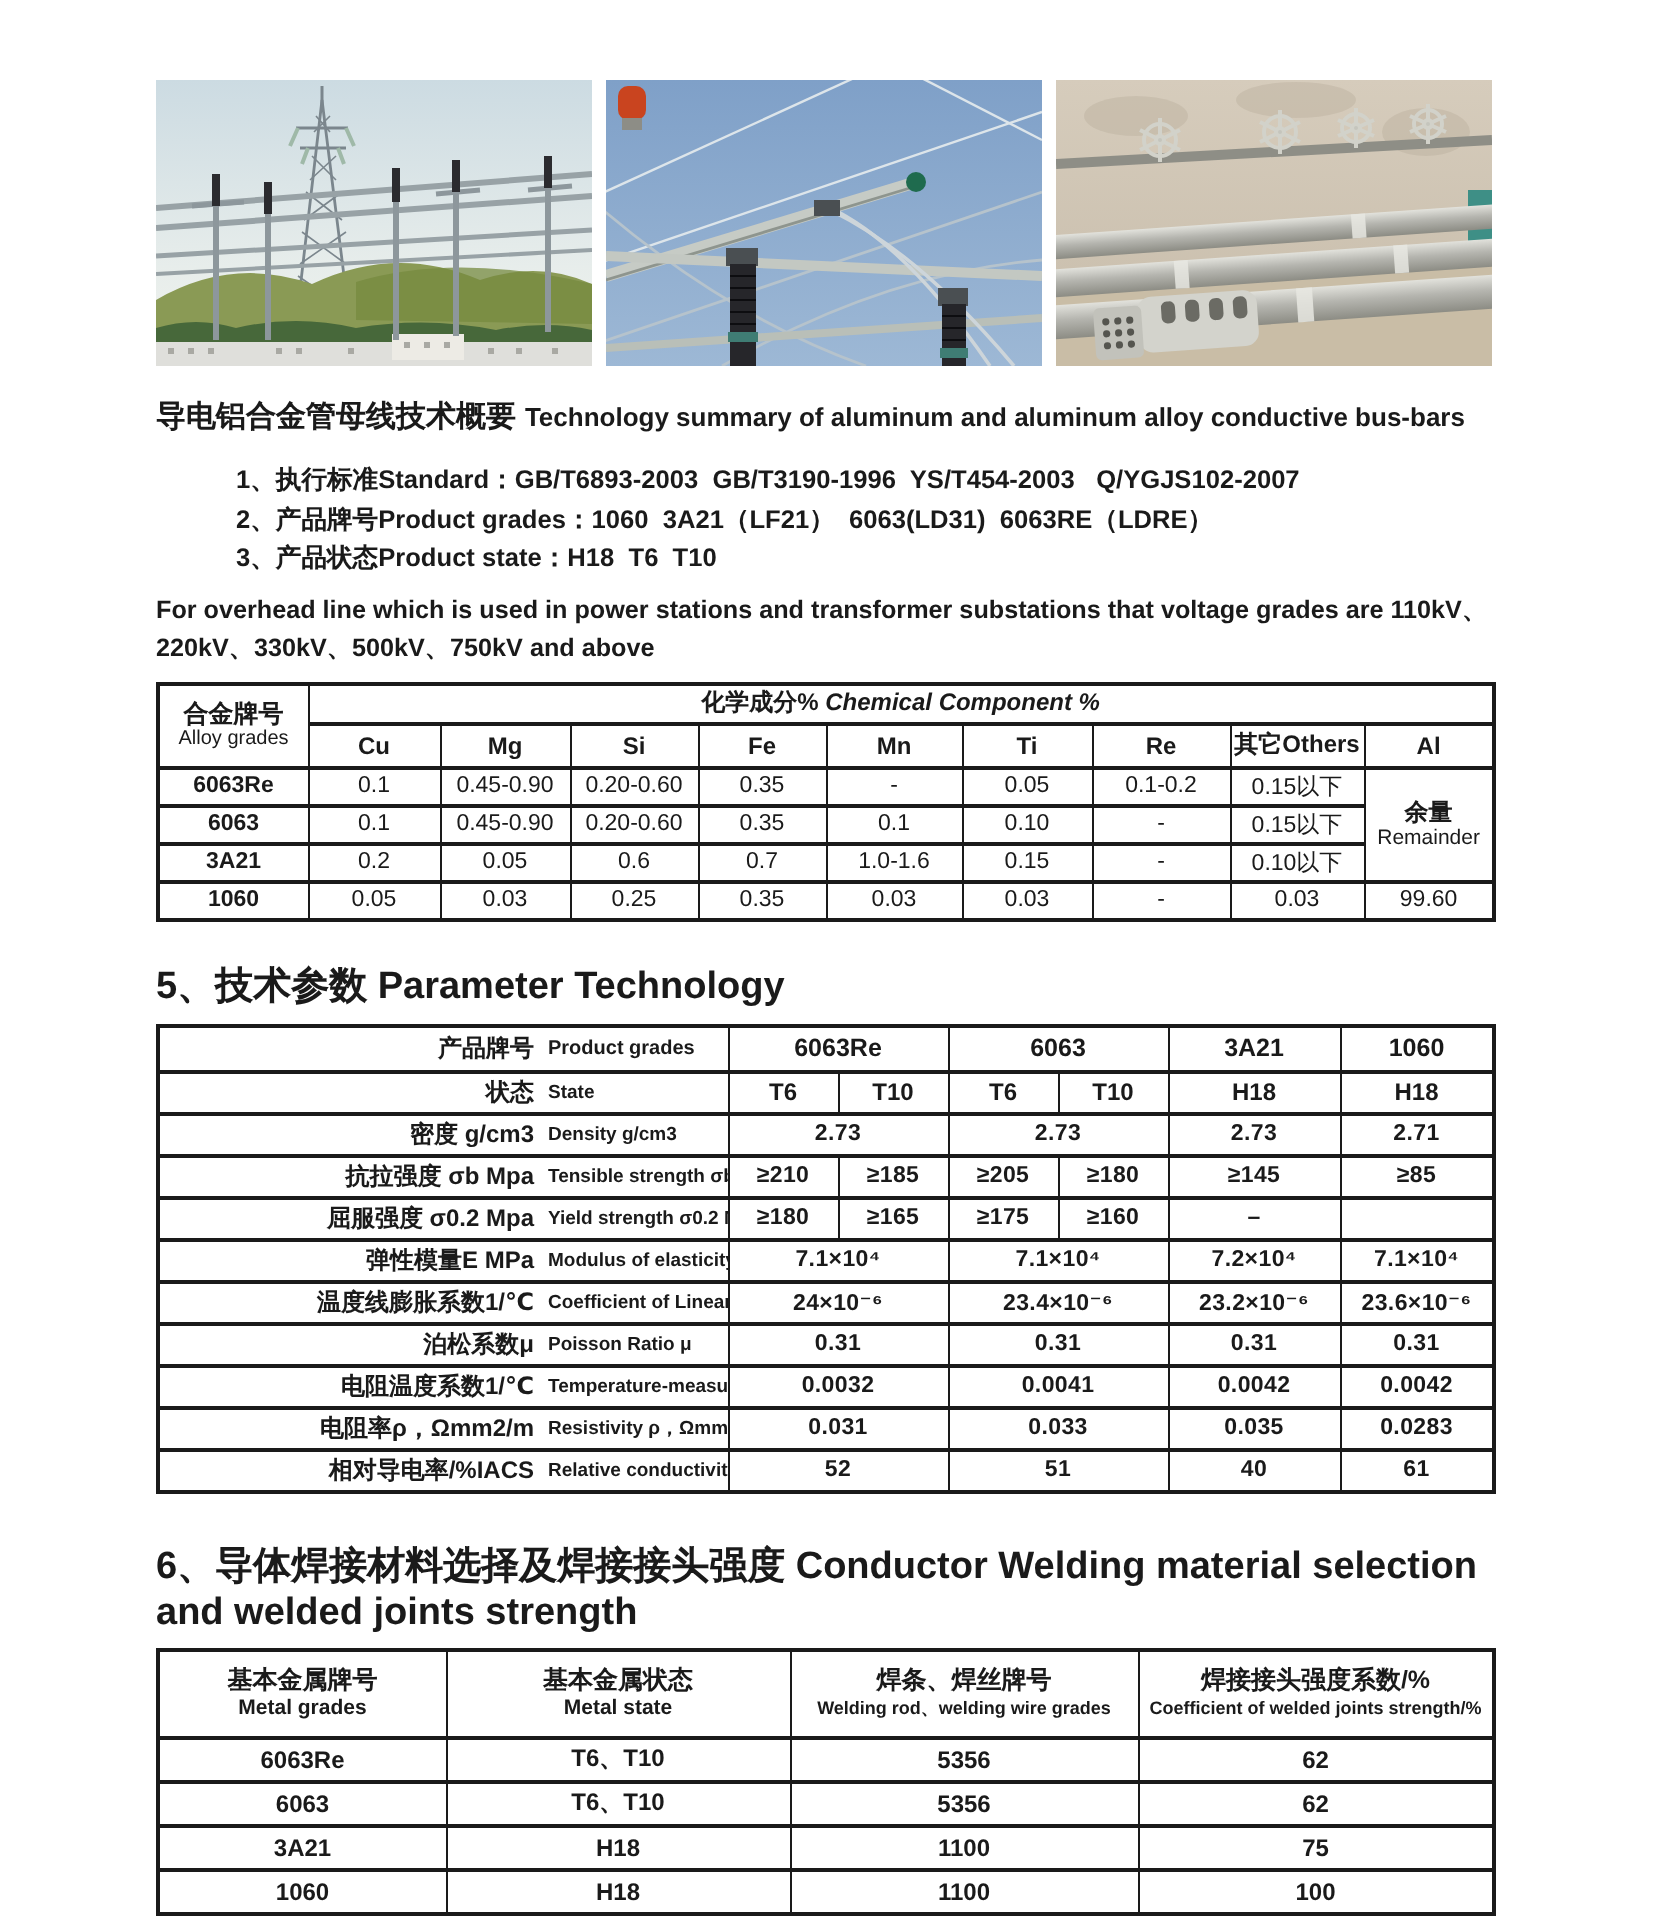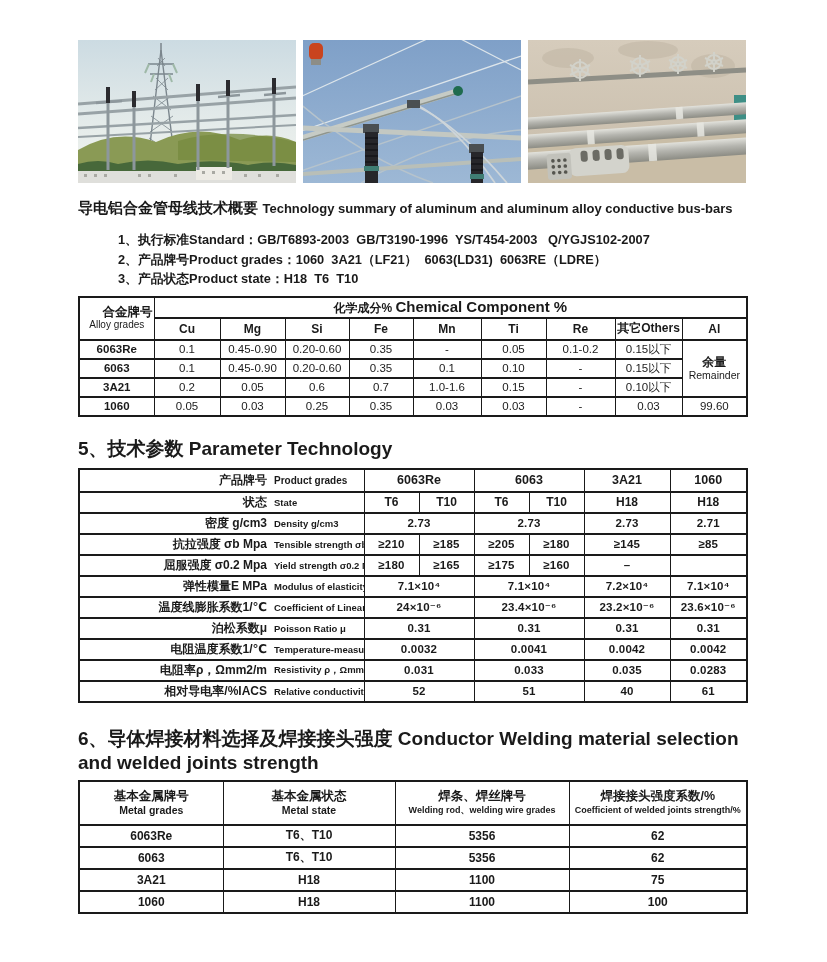--- a/index.html
+++ b/index.html
@@ -30,21 +30,21 @@
   table{border-collapse:collapse;table-layout:fixed;width:668px;border:2px solid #1a1a1a;}
   td{border-top:2px solid #1a1a1a;border-bottom:2px solid #1a1a1a;
      border-left:1px solid #1a1a1a;border-right:1px solid #1a1a1a;
      text-align:center;vertical-align:middle;padding:0 1px;overflow:hidden;}
 
   
   .chem{margin-top:7px;}
   .chem td{font-size:11.5px;height:17px;}
   .chem .h1 td{height:18px;font-weight:bold;font-size:12px;}
   .chem .h2 td{height:20px;font-weight:bold;font-size:12px;}
-  .chem .alloy .l1{font-weight:bold;font-size:12.5px;line-height:13px;text-align:right;}
+  .chem .alloy .l1{font-weight:bold;font-size:12.5px;line-height:13px;}
   .chem .alloy .l2{font-size:10px;font-weight:normal;line-height:11px;}
   .chem .grade{font-weight:bold;}
   .chem .al-span .l1{font-weight:bold;font-size:12px;line-height:14px;}
   .chem .al-span .l2{font-size:10.5px;font-weight:normal;line-height:12px;}
 
   
   .param{margin-top:6px;}
   .param td{height:19px;font-size:11.5px;}
   .param .plabel{text-align:left;}
   .param .plabel .wrap{display:flex;align-items:center;}
@@ -270,20 +270,21 @@
     <span class="zh">导电铝合金管母线技术概要</span>
     <span class="en">Technology summary of aluminum and aluminum alloy conductive bus-bars</span>
   </div>
 
   <div class="items">
     <div class="item">1、执行标准Standard：GB/T6893-2003  GB/T3190-1996  YS/T454-2003   Q/YGJS102-2007</div>
     <div class="item">2、产品牌号Product grades：1060  3A21（LF21）  6063(LD31)  6063RE（LDRE）</div>
     <div class="item">3、产品状态Product state：H18  T6  T10</div>
   </div>
 
+  <div class="para">For overhead line which is used in power stations and transformer substations that voltage grades are 110kV、220kV、330kV、500kV、750kV and above</div>
 
   <table class="chem">
     <colgroup>
       <col style="width:75px">
         <col style="width:66px">
         <col style="width:65px">
         <col style="width:64px">
         <col style="width:64px">
       <col style="width:68px">
         <col style="width:65px">
@@ -292,21 +293,21 @@
         <col style="width:65px">
     </colgroup>
     <tbody>
         <tr class="h1">
       <td rowspan="2" class="alloy">
         <div class="l1">合金牌号</div>
         <div class="l2">Alloy grades</div>
       </td>
       <td colspan="9">
         <span>化学成分%</span>
-        <span style="font-size:15px;">Chemical Component %</span>
+        <span style="font-size:12px;font-style:italic;">Chemical Component %</span>
       </td>
     </tr>
     <tr class="h2">
       <td>Cu</td>
       <td>Mg</td>
       <td>Si</td>
       <td>Fe</td>
       <td>Mn</td>
       <td>Ti</td>
       <td>Re</td>

